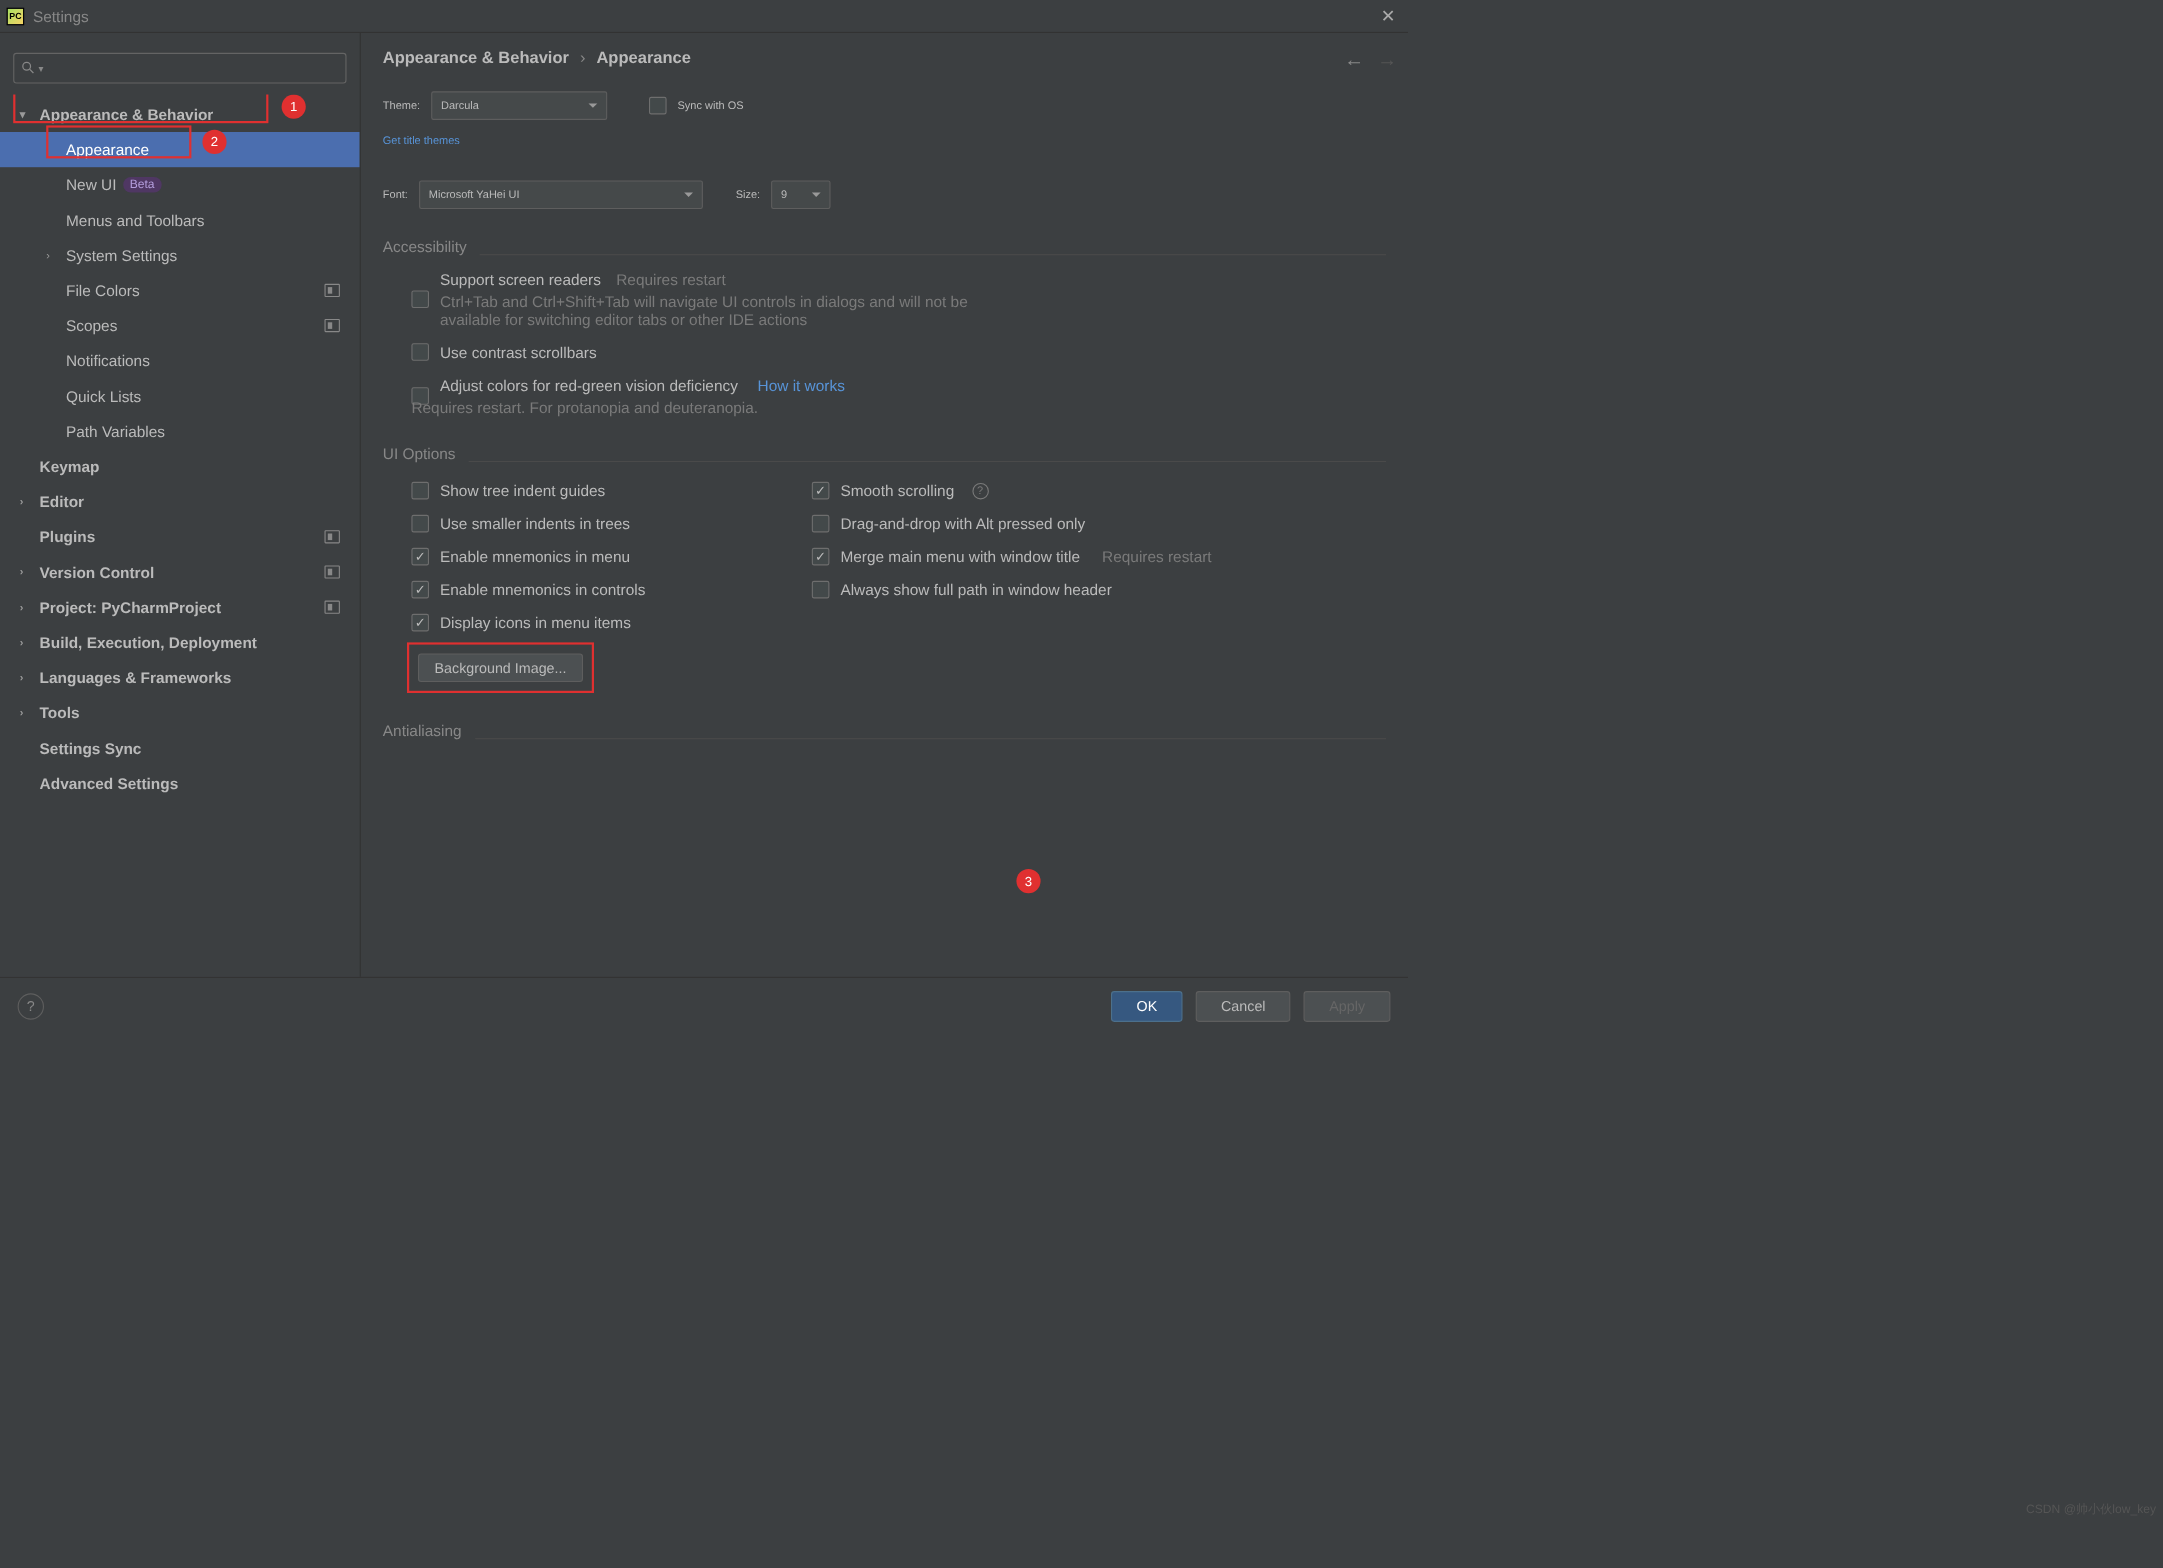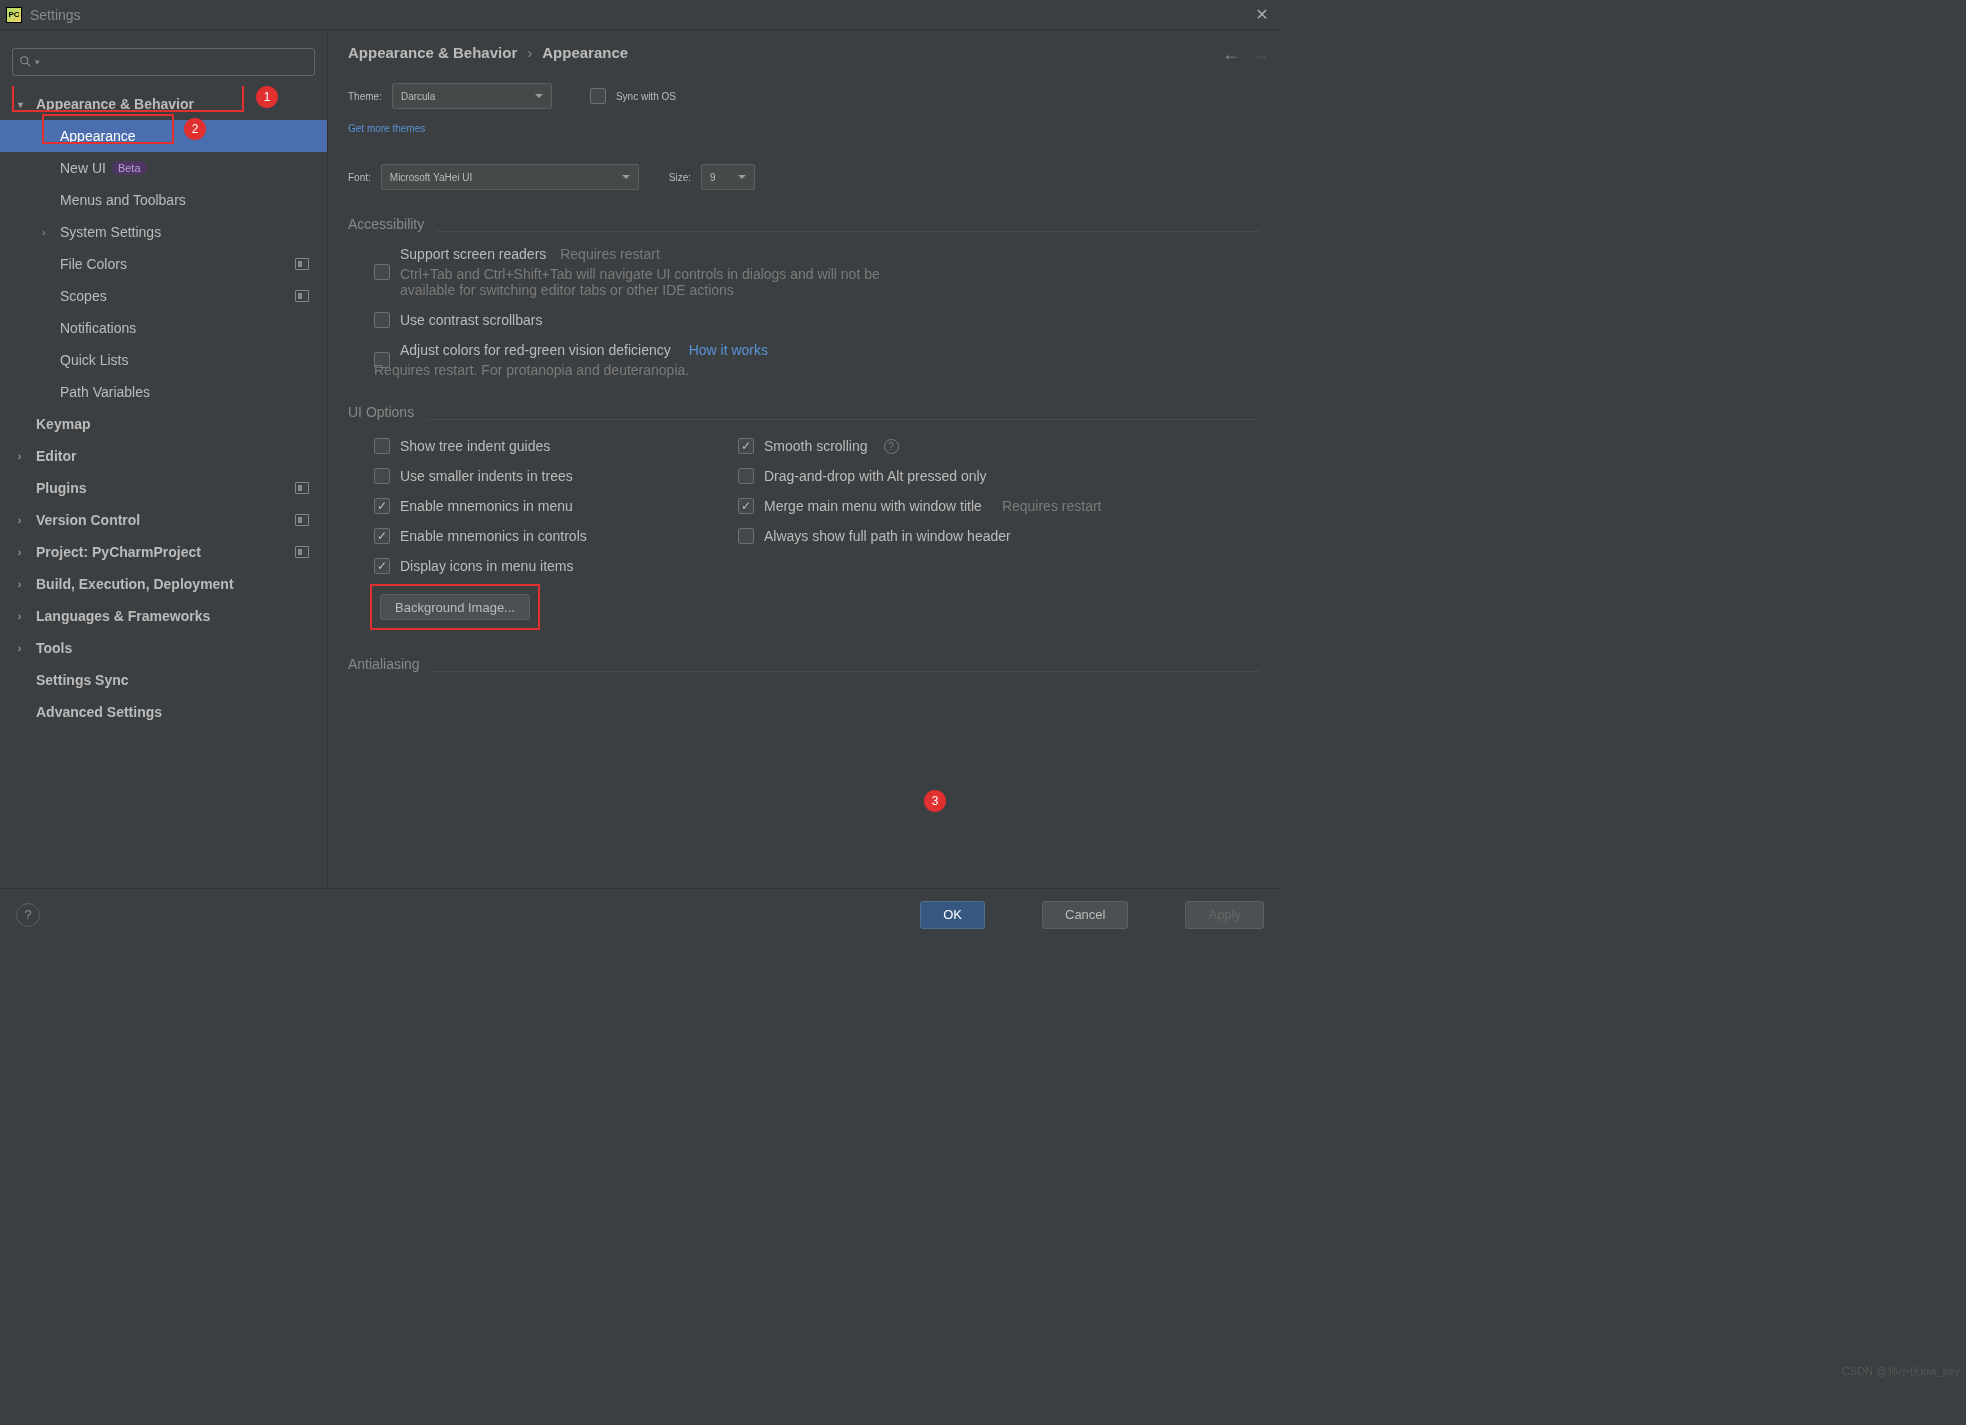--- a/index.html
+++ b/index.html
@@ -47,21 +47,21 @@
   .opt .hint { color:#7a7a7a; margin-left:10px; }
   .opt .sub { color:#7a7a7a; font-size:14px; margin-top:4px; max-width:520px; }
   .twocol { display:flex; gap:60px; margin-top:4px; }
   .col { flex:0 0 auto; }
   .col .opt { padding-left:26px; }
   .btn { height:26px; padding:0 14px; border:1px solid #5e5e5e; background:#4c5052; color:#bbb; border-radius:3px; cursor:pointer; font-size:13px; display:inline-flex; align-items:center; }
   .bg-btn-wrap { position:relative; margin-top:14px; margin-left:26px; display:inline-block; padding:6px 6px; }
   .footer { height:52px; border-top:1px solid #323232; display:flex; align-items:center; padding:0 16px; gap:12px; }
   .footer .help { width:24px; height:24px; border:1px solid #5e5e5e; border-radius:50%; color:#888; display:flex; align-items:center; justify-content:center; cursor:pointer; }
   .footer .spacer { flex:1; }
-  .fbtn { height:28px; padding:0 22px; border:1px solid #5e5e5e; background:#4c5052; color:#bbb; border-radius:3px; cursor:pointer; font-size:13px;margin-left:45px; }
+  .fbtn { height:28px; padding:0 22px; border:1px solid #5e5e5e; background:#4c5052; color:#bbb; border-radius:3px; cursor:pointer; font-size:13px; }
   .fbtn.primary { background:#365880; border-color:#4c708c; color:#fff; }
   .fbtn.disabled { color:#666; }
   .qicon { width:15px; height:15px; border:1px solid #7a7a7a; border-radius:50%; color:#7a7a7a; font-size:10px; display:inline-flex; align-items:center; justify-content:center; margin-left:6px; }
   .sidebar-wrap { position:relative; }
   .watermark { position:absolute; right:6px; bottom:46px; color:#555; font-size:11px; pointer-events:none; }
 </style>
 </head>
 <body>
 
 <div class="window">
@@ -181,21 +181,21 @@
       <div class="row">
         <span>Theme:</span>
         <div class="dd theme">
             <span>Darcula</span>
           </div>
         <span style="width:18px;"></span>
         <span class="cb"></span>
         <span>Sync with OS</span>
       </div>
       <div class="row" style="margin-top:14px;">
-        <span class="link">Get more themes</span>
+        <span class="link">Get title themes</span>
       </div>
 
       <div class="row" style="margin-top:30px;">
         <span>Font:</span>
         <div class="dd font">
             <span>Microsoft YaHei UI</span>
           </div>
         <span style="width:10px;"></span>
         <span>Size:</span>
         <div class="dd size">

